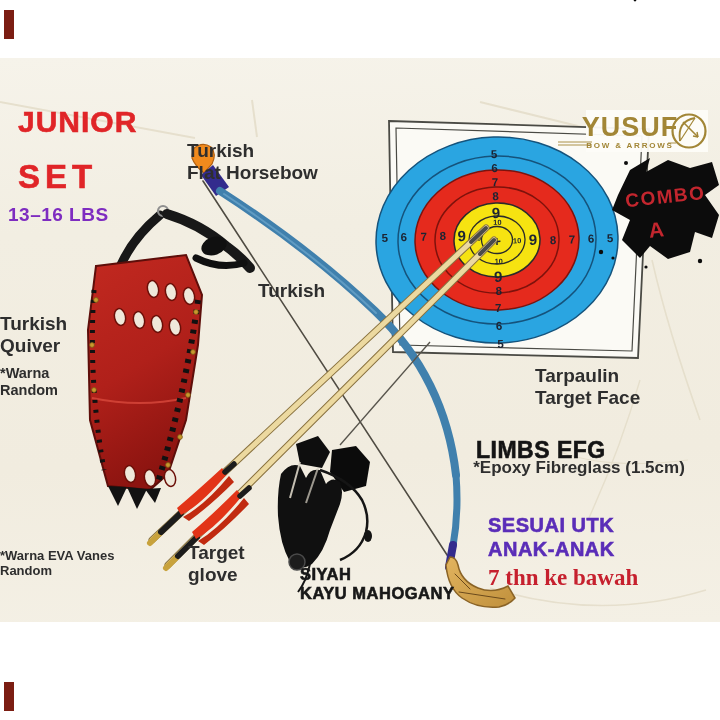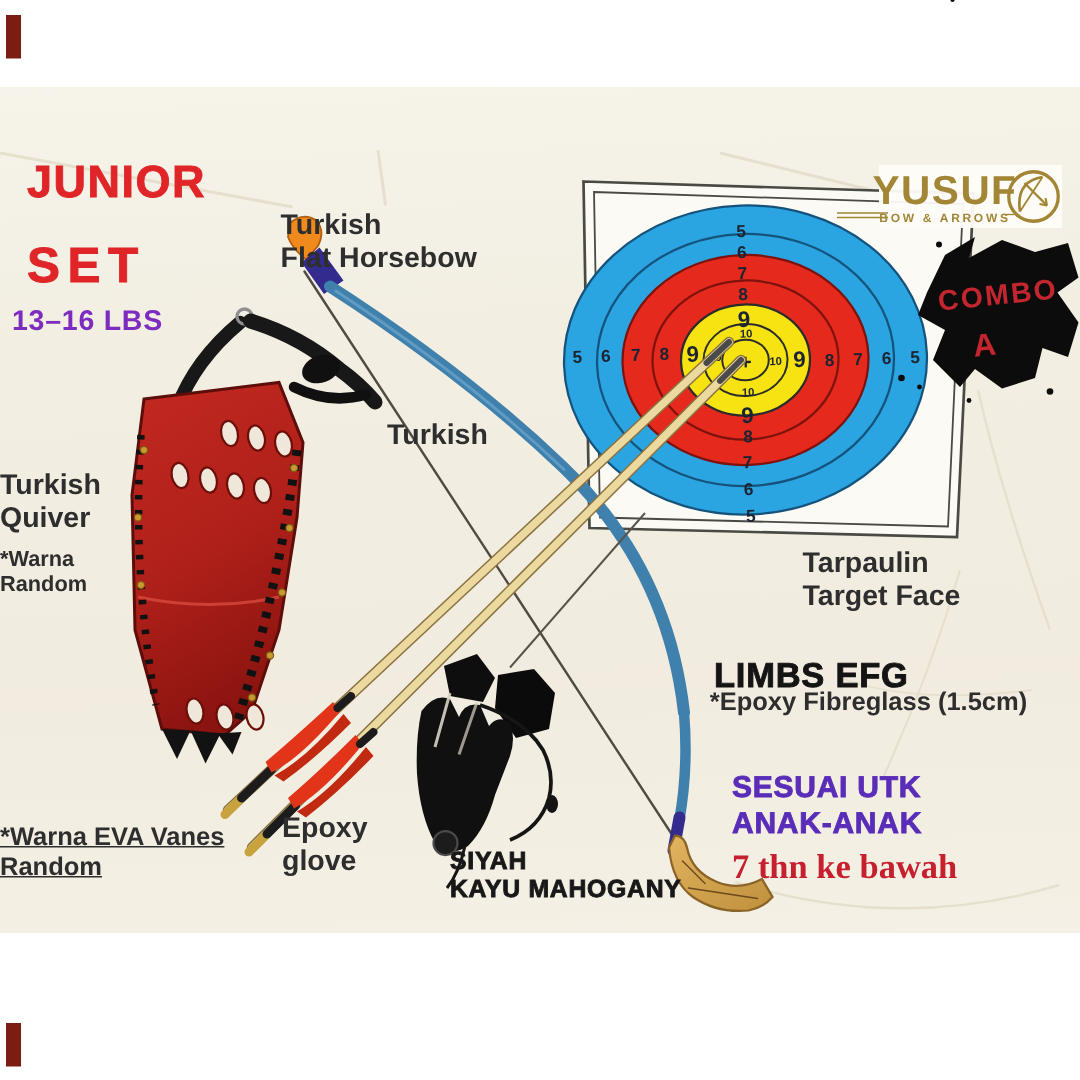--- a/index.html
+++ b/index.html
@@ -15,21 +15,21 @@
   .set{left:18px;top:158px;width:132px;font-size:33px;color:var(--title-red,#e02528);letter-spacing:5px;}
   .weight{left:8px;top:204px;width:152px;font-size:19px;color:var(--weight-purple,#7e2cc0);letter-spacing:0.5px;}
   .horsebow{left:187px;top:140px;width:222px;font-size:19px;}
   .dacron{left:258px;top:280px;width:120px;font-size:19px;}
   .quiverlbl{left:0px;top:313px;width:100px;font-size:19px;}
   .quivernote{left:0px;top:365px;width:94px;font-size:14.5px;}
   .tarp{left:535px;top:365px;width:166px;font-size:19px;}
   .limbs{left:476px;top:427px;width:220px;font-size:23px;color:#141414;text-align:left;letter-spacing:0.5px;margin-top:10px;}
   .limbsnote{left:464px;top:458px;width:230px;font-size:17px;text-align:center;font-weight:700;}
   .arrowlbl{left:0px;top:502px;width:168px;font-size:19px;}
-  .arrownote{left:0px;top:548px;width:160px;font-size:17px;text-decoration:underline;}
+  .arrownote{left:0px;top:548px;width:160px;font-size:13px;}
   .glovelbl{left:188px;top:542px;width:100px;font-size:19px;}
   .siyahlbl{left:300px;top:565px;width:192px;font-size:16.5px;color:#181818;letter-spacing:0.5px;}
   .audience{left:488px;top:497px;width:206px;}
   .aud1{font-size:20px;color:var(--audience-purple,#5a2db8);letter-spacing:0.5px;margin-top:17px;}
   .aud2{font-size:20px;color:var(--audience-purple,#5a2db8);margin-top:0;letter-spacing:0.5px;}
   .aud3{font-family:"Liberation Serif",serif;font-size:23px;color:var(--age-red,#c6202e);margin-top:3px;}
   .cornermark{position:absolute;left:4px;width:10px;height:29px;background:#7b1d12;}
   .tnum{font-family:"Liberation Sans",sans-serif;font-weight:700;fill:#1c2433;text-anchor:middle;}
   .brandtxt{font-family:"Liberation Sans",sans-serif;font-weight:700;fill:var(--brand-gold,#a28636);text-anchor:middle;}
   .combotxt{font-family:"Liberation Sans",sans-serif;font-weight:700;fill:var(--combo-red,#c3262e);text-anchor:middle;}
@@ -263,21 +263,21 @@
       <span>LIMBS EFG</span>
     </div>
   <div class="lbl limbsnote">
       <span>*Epoxy Fibreglass (1.5cm)</span>
     </div>
   <div class="lbl arrownote">
     <span>*Warna EVA Vanes</span>
     <span>Random</span>
   </div>
   <div class="lbl glovelbl">
-    <span>Epoxy</span>
+    <span>Target</span>
     <span>glove</span>
   </div>
   <div class="lbl siyahlbl fatty">
     <span>SIYAH</span>
     <span>KAYU MAHOGANY</span>
   </div>
   <div class="lbl audience">
     <span class="aud1 fatty">SESUAI UTK</span>
     <span class="aud2 fatty">ANAK-ANAK</span>
     <span class="aud3">7 thn ke bawah</span>

